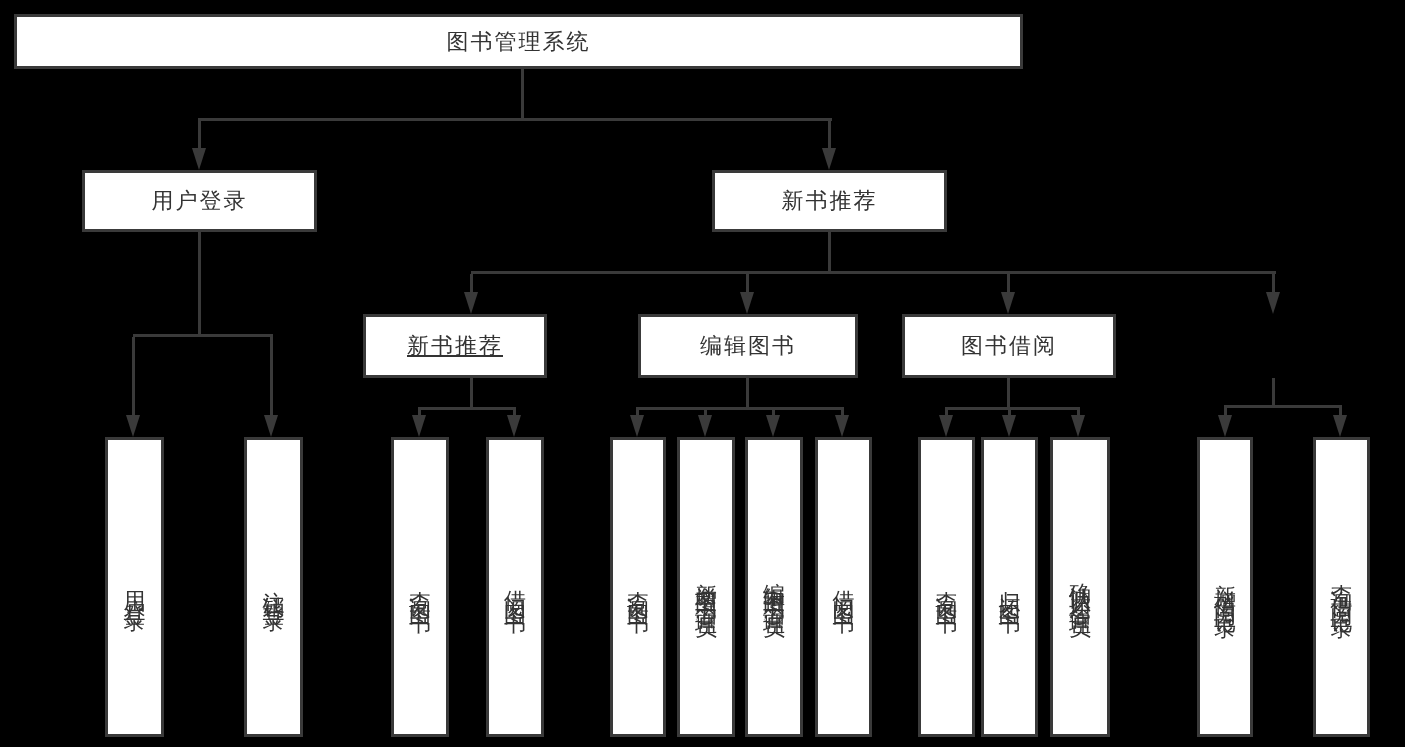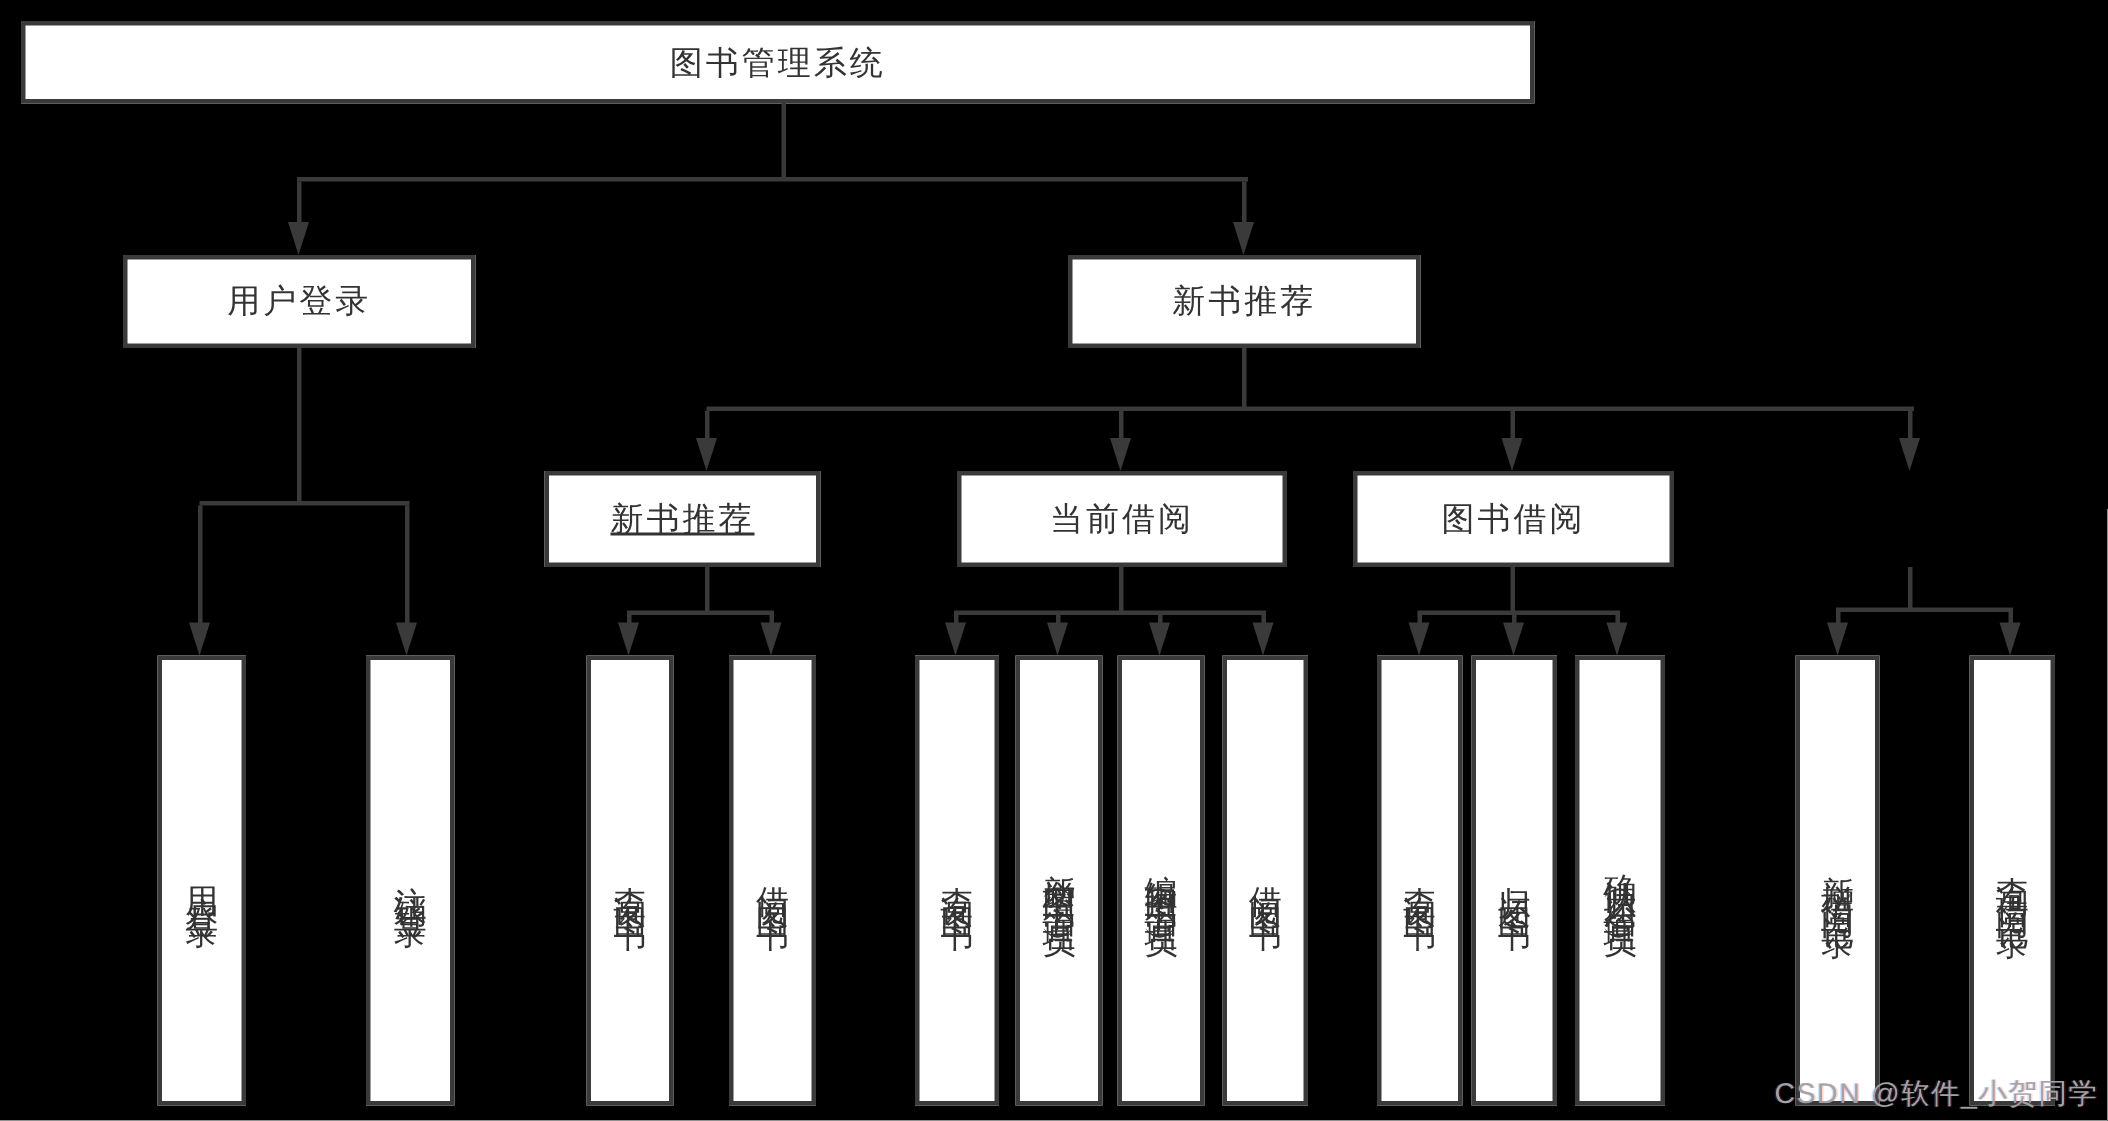--- a/index.html
+++ b/index.html
@@ -41,21 +41,21 @@
 <div id="stage">
 
   <div class="node" style="left:14px;top:14px;width:1009px;height:55px;">图书管理系统</div>
 
   <div class="node" style="left:82px;top:170px;width:235px;height:62px;">用户登录</div>
 
   <div class="node" style="left:712px;top:170px;width:235px;height:62px;">新书推荐</div>
 
   <div class="node" style="left:363px;top:314px;width:184px;height:64px;text-decoration:underline;">新书推荐</div>
 
-  <div class="node" style="left:638px;top:314px;width:220px;height:64px;">当前借阅</div>
+  <div class="node" style="left:638px;top:314px;width:220px;height:64px;">编辑图书</div>
 
   <div class="node" style="left:902px;top:314px;width:214px;height:64px;">图书借阅</div>
 
 
   <div class="node leaf" style="left:105px;top:437px;width:59px;height:300px;">用户登录</div>
 
   <div class="node leaf" style="left:244px;top:437px;width:59px;height:300px;">注销登录</div>
 
   <div class="node leaf" style="left:391px;top:437px;width:58px;height:300px;">查询图书</div>
 
@@ -131,15 +131,14 @@
   <div class="vline" style="left:1077px;top:409px;width:3px;height:8px;"></div>
   <div class="arrow" style="left:1071px;top:415px;"></div>
 
   <div class="vline" style="left:1272px;top:378px;width:3px;height:29px;"></div>
   <div class="hline" style="left:1224px;top:405px;width:118px;height:3px;"></div>
   <div class="vline" style="left:1224px;top:407px;width:3px;height:10px;"></div>
   <div class="arrow" style="left:1218px;top:415px;"></div>
   <div class="vline" style="left:1339px;top:407px;width:3px;height:10px;"></div>
   <div class="arrow" style="left:1333px;top:415px;"></div>
 
-  <div class="watermark">CSDN @软件_小贺同学</div>
 
 </div>
 
 </body></html>

